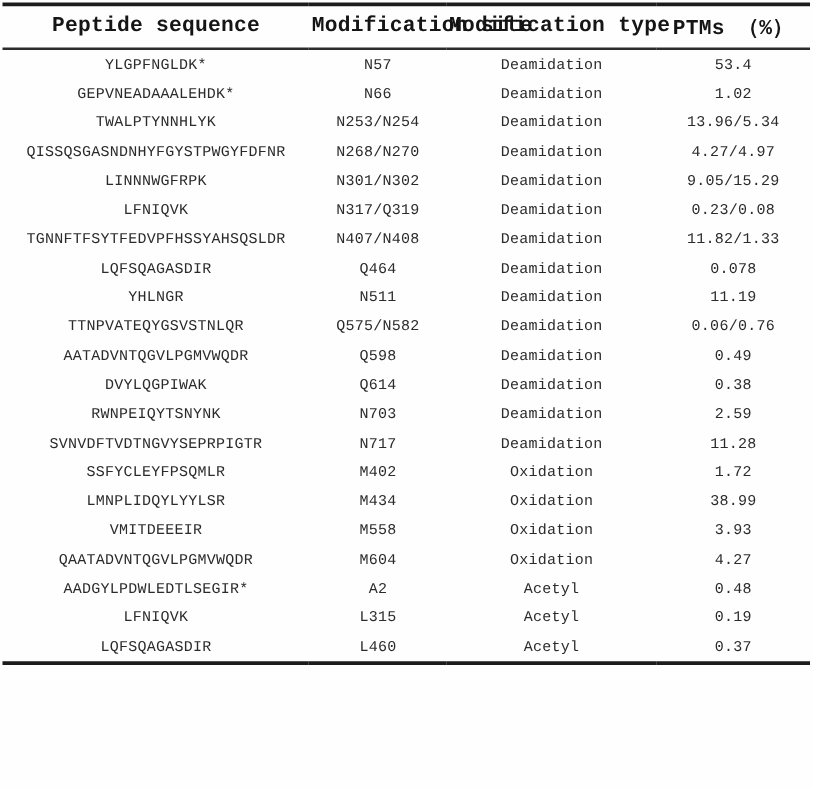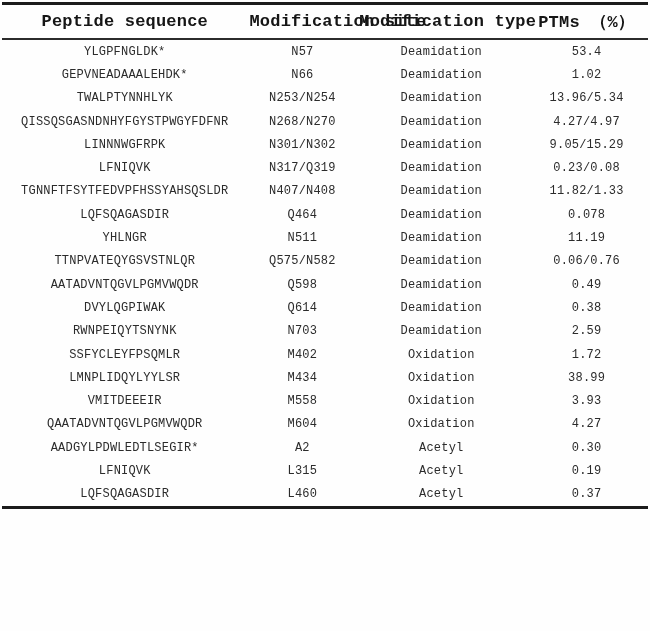--- a/index.html
+++ b/index.html
@@ -150,20 +150,26 @@
           <td>Deamidation</td>
           <td>0.38</td>
         </tr>
         <tr>
           <td>RWNPEIQYTSNYNK</td>
           <td>N703</td>
           <td>Deamidation</td>
           <td>2.59</td>
         </tr>
         <tr>
+          <td>SVNVDFTVDTNGVYSEPRPIGTR</td>
+          <td>N717</td>
+          <td>Deamidation</td>
+          <td>11.28</td>
+        </tr>
+        <tr>
           <td>SSFYCLEYFPSQMLR</td>
           <td>M402</td>
           <td>Oxidation</td>
           <td>1.72</td>
         </tr>
         <tr>
           <td>LMNPLIDQYLYYLSR</td>
           <td>M434</td>
           <td>Oxidation</td>
           <td>38.99</td>
@@ -177,21 +183,21 @@
         <tr>
           <td>QAATADVNTQGVLPGMVWQDR</td>
           <td>M604</td>
           <td>Oxidation</td>
           <td>4.27</td>
         </tr>
         <tr>
           <td>AADGYLPDWLEDTLSEGIR*</td>
           <td>A2</td>
           <td>Acetyl</td>
-          <td>0.30</td>
+          <td>0.48</td>
         </tr>
         <tr>
           <td>LFNIQVK</td>
           <td>L315</td>
           <td>Acetyl</td>
           <td>0.19</td>
         </tr>
         <tr>
           <td>LQFSQAGASDIR</td>
           <td>L460</td>

